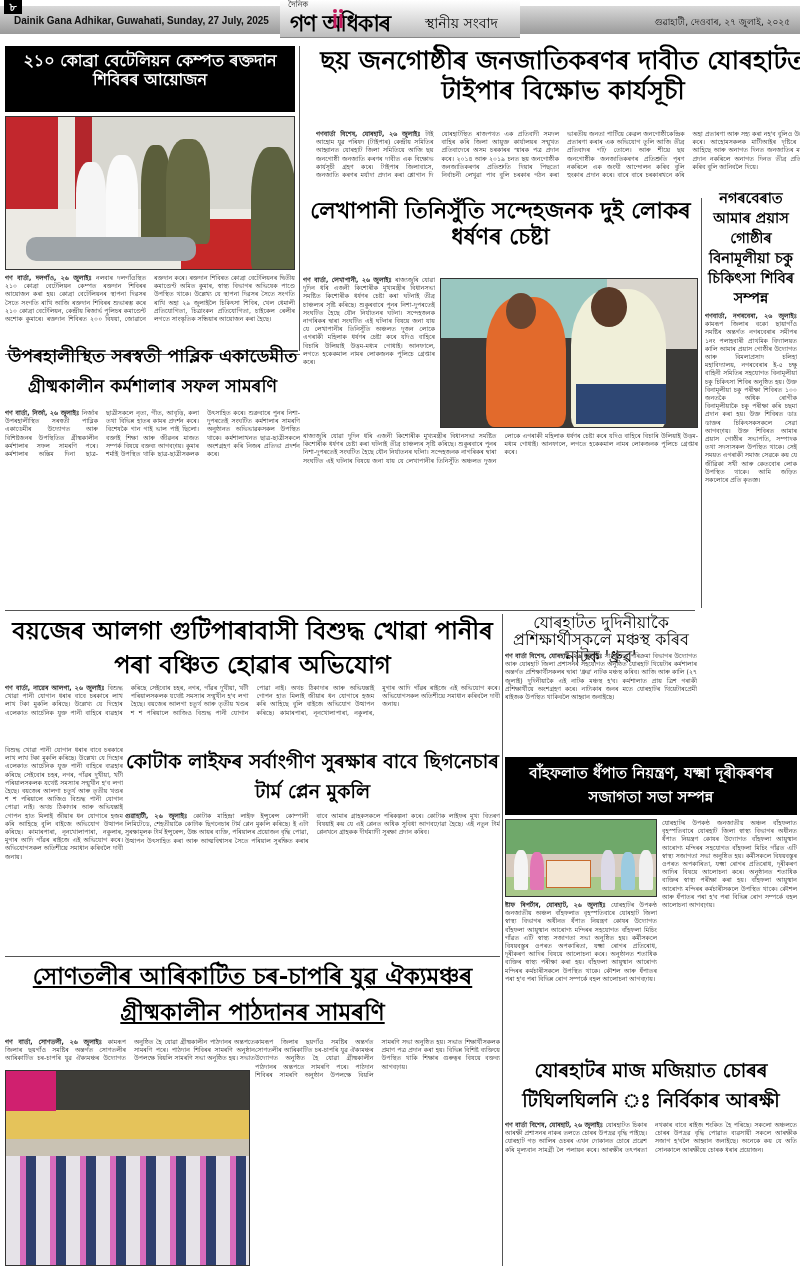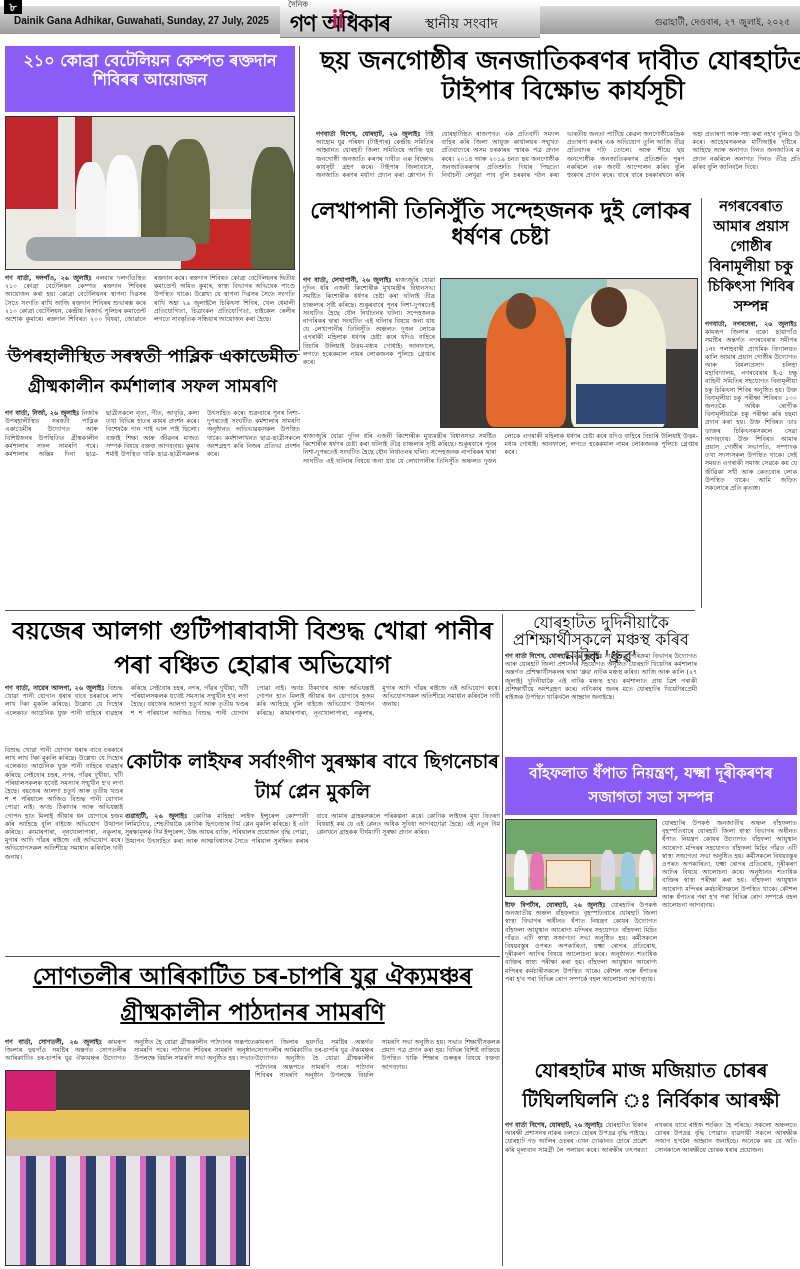--- a/index.html
+++ b/index.html
@@ -5,31 +5,31 @@
   * { box-sizing: border-box; margin: 0; padding: 0; }
   html, body { width: 800px; height: 1269px; background: #fff; overflow: hidden; }
   body { font-family: "DejaVu Sans", sans-serif; color: #111; position: relative; }
 
   .masthead { position: absolute; left: 0; top: 0; width: 800px; height: 38px; }
   .mast-bar { position: absolute; left: 0; top: 6px; width: 800px; height: 28px;
     background: linear-gradient(to bottom, #d9d9d9, #9a9a9a); }
   .page-no { position: absolute; left: 4px; top: 0; width: 18px; height: 14px; background: #000; color: #fff;
     font: bold 11px "Liberation Sans", sans-serif; text-align: center; line-height: 14px; }
   .mast-left { position: absolute; left: 14px; top: 15px; font: bold 10px "Liberation Sans", sans-serif; color: #111; }
-  .logo-box { position: absolute; left: 280px; top: 0; width: 260px; height: 38px;
+  .logo-box { position: absolute; left: 280px; top: 0; width: 240px; height: 38px;
     background: linear-gradient(to bottom, #ffffff, #bdbdbd); border-bottom: 1px solid #888; padding-left: 42px; }
   .logo-tag { position: absolute; left: 8px; top: -2px; font-size: 8px; color: #222; }
   .logo-name { position: absolute; left: 10px; top: 6px; font: bold 22px "DejaVu Serif", serif; color: #000; letter-spacing: -1px; }
   .logo-icon { position: absolute; left: 52px; top: 8px; width: 12px; height: 22px; }
   .logo-section { position: absolute; left: 145px; top: 12px; font: 14px "DejaVu Serif", serif; color: #000; }
   .mast-right { position: absolute; right: 10px; top: 15px; font-size: 9px; color: #111; }
 
   .art { position: absolute; }
   .head { font-family: "DejaVu Serif", serif; font-weight: bold; text-align: center; line-height: 1.18; color: #000; }
-  .head.inv { background: #8b5cf6; color: #fff; }
+  .head.inv { background: #000000; color: #fff; }
   .body-text { font-size: 6.2px; line-height: 8.2px; color: #222; text-align: justify; column-gap: 8px; overflow: hidden; }
   .body-text .lead { font-weight: bold; }
   .rule-v { position: absolute; width: 1px; background: #555; }
   .rule-h { position: absolute; height: 1px; background: #555; }
 
   .photo { position: absolute; overflow: hidden; border: 1px solid #333; }
   .ph-inner { position: absolute; inset: 0; }
   .fig { position: absolute; border-radius: 40% 40% 8% 8%; }
 </style>
 </head>
@@ -97,21 +97,21 @@
     <div style="position:absolute;left:150px;top:8px;width:36px;height:40px;background:#5a3a28;border-radius:50%;"></div>
     <div style="position:absolute;left:135px;top:105px;width:90px;height:40px;background:#2e4774;"></div>
   </div>
   <div class="body-text" style="position:absolute;left:0;top:234px;width:395px;height:176px;column-count:2;">
     <span>ৰাজ্যজুৰি যোৱা দুদিন ধৰি এজনী কিশোৰীক মুখ্যমন্ত্ৰীৰ বিধানসভা সমষ্টিত কিশোৰীক ধৰ্ষণৰ চেষ্টা কৰা ঘটনাই তীব্ৰ চাঞ্চল্যৰ সৃষ্টি কৰিছে। শুকুৰবাৰে পুনৰ নিশা-দুপৰতেই সংঘটিত হৈছে যৌন নিৰ্যাতনৰ ঘটনা। সন্দেহজনক নাগৰিকৰ দ্বাৰা সংঘটিত এই ঘটনাৰ বিষয়ে জনা যায় যে লেখাপানীৰ তিনিসুঁতি অঞ্চলত দুজন লোকে এগৰাকী মহিলাক ধৰ্ষণৰ চেষ্টা কৰে যদিও বাহিৰে বিচাৰি উলিয়াই উত্তম-মধ্যম গোধাই। আনফালে, লগতে হকেকমাল নামৰ লোকজনক পুলিচে গ্ৰেপ্তাৰ কৰে।</span>
   </div>
 </div>
 
 <div class="rule-v" style="left:701px;top:198px;height:410px;"></div>
 
-<div class="art" style="left:705px;top:196px;width:92px;height:555px;">
+<div class="art" style="left:705px;top:188px;width:92px;height:555px;">
   <div class="head" style="font-size:14.5px;height:122px;line-height:20px;">নগৰবেৰাত আমাৰ প্ৰয়াস গোষ্ঠীৰ বিনামূলীয়া চকু চিকিৎসা শিবিৰ সম্পন্ন</div>
   <div class="body-text" style="position:absolute;left:0;top:124px;width:92px;height:430px;">
     <span class="lead">গণবাৰ্তা, নগৰবেৰা, ২৬ জুলাইঃ</span>
     <span>কামৰূপ জিলাৰ বকো ছায়াগাঁও সমষ্টিৰ অন্তৰ্গত নগৰবেৰাৰ সমীপৰ ১নং পলাহবাৰী প্ৰাথমিক বিদ্যালয়ত কালি আমাৰ প্ৰয়াস গোষ্ঠীৰ উদ্যোগত আৰু বিমলাপ্ৰসাদ চলিহা মহাবিদ্যালয়, নগৰবেৰাৰ ই-৫ চক্ষু বাহিনী সমিতিৰ সহযোগত বিনামূলীয়া চকু চিকিৎসা শিবিৰ অনুষ্ঠিত হয়। উক্ত বিনামূলীয়া চকু পৰীক্ষা শিবিৰত ১০০ জনতকৈ অধিক ৰোগীক বিনামূলীয়াকৈ চকু পৰীক্ষা কৰি চছমা প্ৰদান কৰা হয়। উক্ত শিবিৰত ডাঃ ডাক্তৰ চিকিৎসকসকলে সেৱা আগবঢ়ায়। উক্ত শিবিৰত আমাৰ প্ৰয়াস গোষ্ঠীৰ সভাপতি, সম্পাদক তথা সদস্যসকল উপস্থিত থাকে। সেই সময়ত এগৰাকী সমাজ সেৱকে কয় যে জীৱিকা সখী আৰু কেতবোৰ লোক উপস্থিত থাকে। আমি জড়িত সকলোৰে প্ৰতি কৃতজ্ঞ।</span>
   </div>
 </div>
 
 <div class="rule-h" style="left:5px;top:354px;width:295px;"></div>
 
 <div class="art" style="left:5px;top:341px;width:295px;height:250px;">

